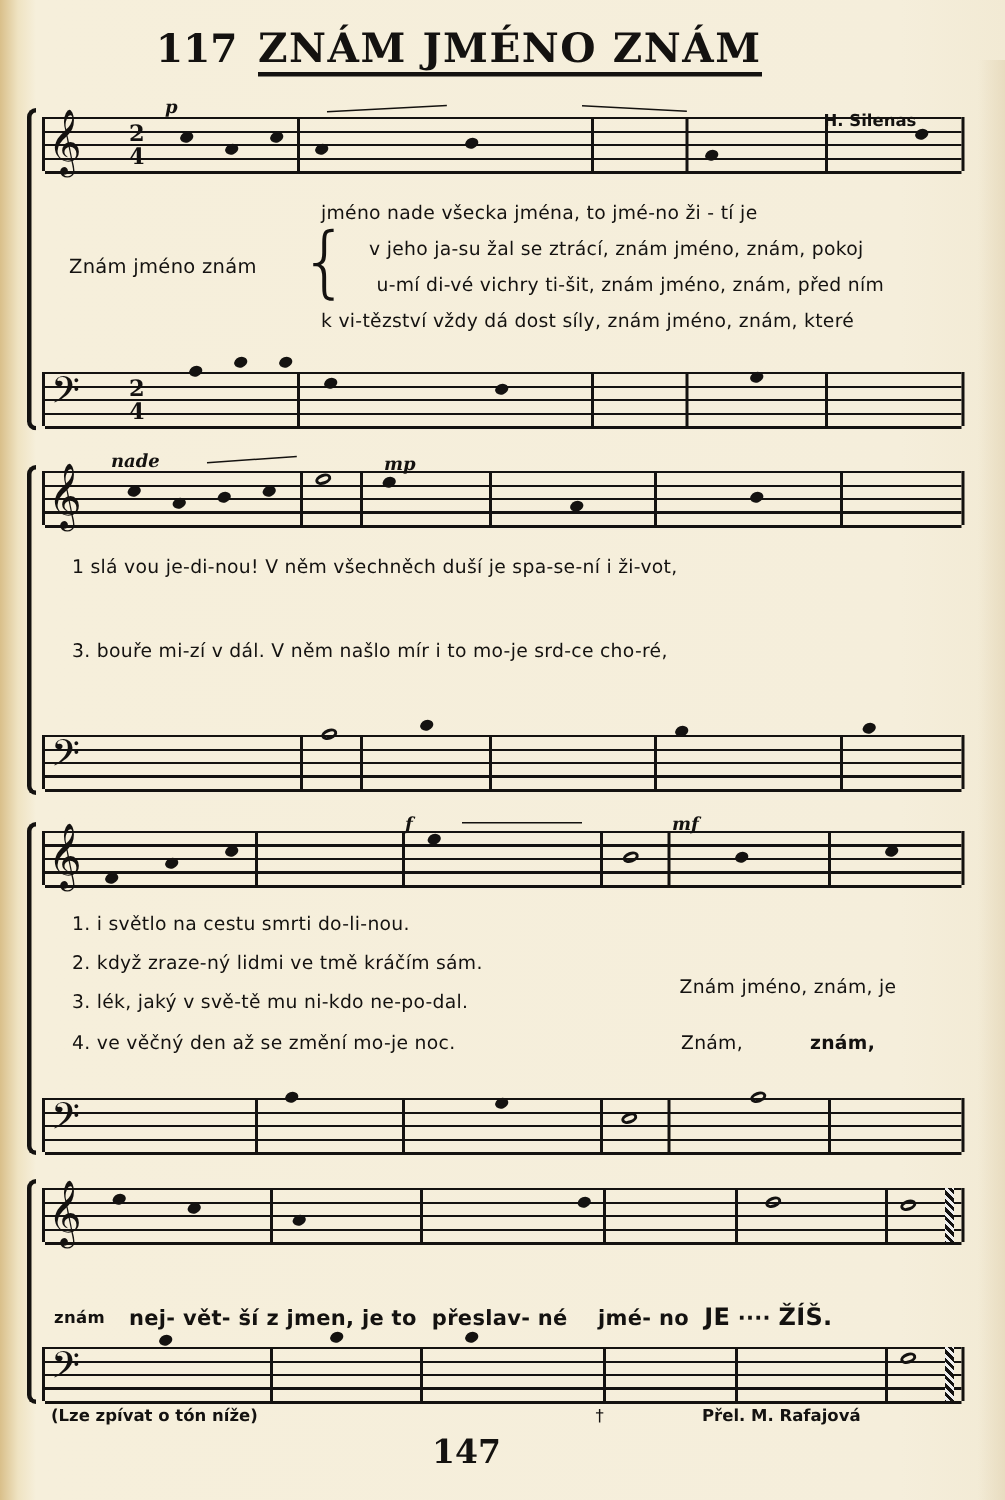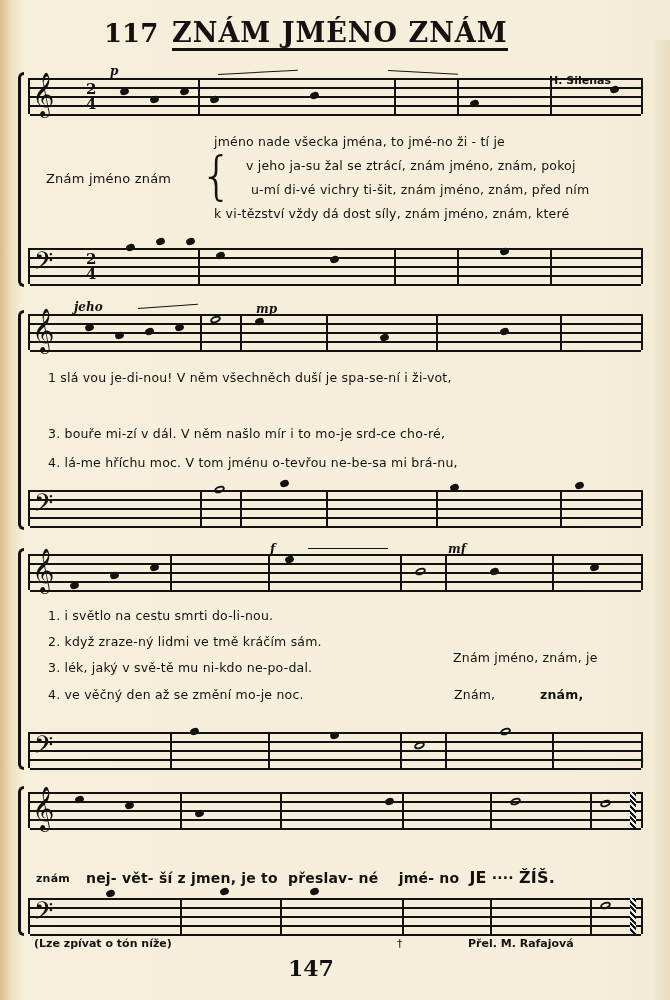--- a/index.html
+++ b/index.html
@@ -82,40 +82,39 @@
     <div class="note" style="left:186px;top:4px"></div>
     <div class="note" style="left:300px;top:8px"></div>
     <div class="note" style="left:470px;top:0px"></div>
   </div>
 </div>
 
 <div class="system" style="top:300px;height:235px;">
   <div class="brace" style="top:10px;height:220px;"></div>
   <div class="staff" style="top:14px;">
     <span class="clef" style="left:2px;top:-2px;">𝄞</span>
-    <span class="dyn" style="left:44px;top:-14px;">jeho</span>
+    <span class="dyn" style="left:44px;top:-14px;">nade</span>
     <span class="dyn" style="left:226px;top:-12px;">mp</span>
     <div class="bar" style="left:170px"></div>
     <div class="bar" style="left:210px"></div>
     <div class="bar" style="left:296px"></div>
     <div class="bar" style="left:406px"></div>
     <div class="bar" style="left:530px"></div>
     <div class="note" style="left:55px;top:10px"></div>
     <div class="note" style="left:85px;top:18px"></div>
     <div class="note" style="left:115px;top:14px"></div>
     <div class="note" style="left:145px;top:10px"></div>
     <div class="note half" style="left:180px;top:2px"></div>
     <div class="note" style="left:225px;top:4px"></div>
     <div class="note" style="left:350px;top:20px"></div>
     <div class="note" style="left:470px;top:14px"></div>
   </div>
   <div class="hairpin" style="left:120px;top:8px;width:60px;transform:rotate(-4deg);"></div>
   <div class="lyric" style="left:30px;top:70px;">1  slá vou je-di-nou! V něm všechněch duší je spa-se-ní i ži-vot,</div>
   <div class="lyric" style="left:30px;top:126px;">3. bouře mi-zí v dál. V něm našlo mír i to mo-je srd-ce cho-ré,</div>
-  <div class="lyric" style="left:30px;top:155px;">4. lá-me hříchu moc. V tom jménu o-tevřou ne-be-sa mi brá-nu,</div>
   <div class="staff" style="top:190px;">
     <span class="clef" style="left:4px;top:-2px;font-size:30px;">𝄢</span>
     <div class="bar" style="left:170px"></div>
     <div class="bar" style="left:210px"></div>
     <div class="bar" style="left:296px"></div>
     <div class="bar" style="left:406px"></div>
     <div class="bar" style="left:530px"></div>
     <div class="note half" style="left:184px;top:-4px"></div>
     <div class="note" style="left:250px;top:-10px"></div>
     <div class="note" style="left:420px;top:-6px"></div>

